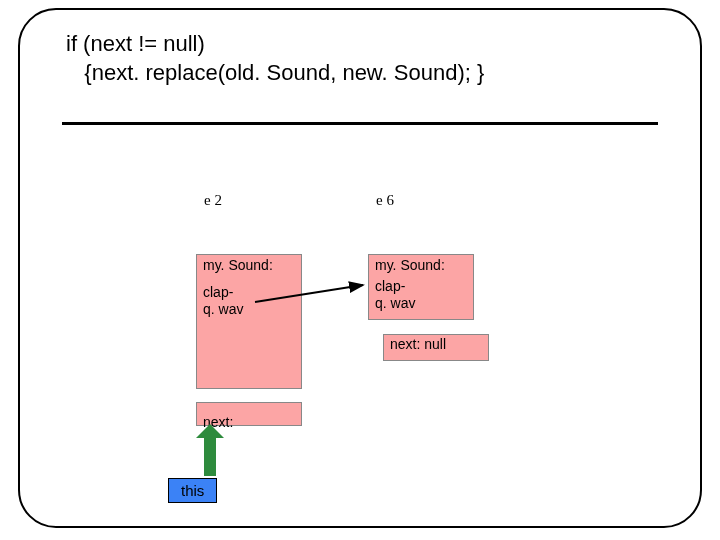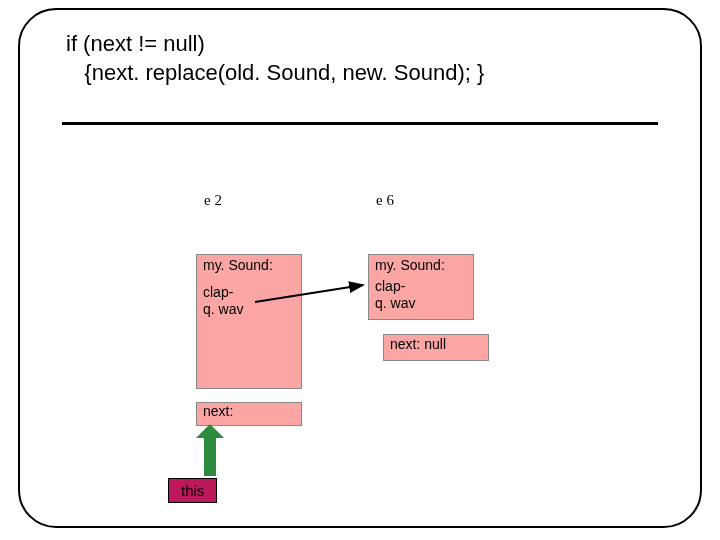--- a/index.html
+++ b/index.html
@@ -61,21 +61,21 @@
     font-size: 14px;
     font-family: Arial, sans-serif;
     line-height: 1.2;
   }
   .obj-box .line {
     padding: 2px 6px;
     white-space: pre;
   }
   .this-box {
     position: absolute;
-    background: #be185d;
+    background: #3b82f6;
     border: 1px solid #000;
     font-size: 15px;
     text-align: right;
     padding: 3px 12px;
   }
   
   .arrow-svg {
     position: absolute;
     overflow: visible;
     pointer-events: none;
@@ -94,21 +94,21 @@
 
   <div class="obj-label" style="left:204px; top:192px;">e 2</div>
 
   <div class="obj-box" style="left:196px; top:254px; width:106px; height:135px;">
     <div class="line">my. Sound:</div>
     <div class="line" style="margin-top:6px;">clap-
 q. wav</div>
   </div>
 
   <div class="obj-box" style="left:196px; top:402px; width:106px; height:24px;">
-    <div class="line" style="padding-top:0;">next:</div>
+    <div class="line" style="padding-top:11px;">next:</div>
   </div>
 
   <div class="obj-label" style="left:376px; top:192px;">e 6</div>
 
   <div class="obj-box" style="left:368px; top:254px; width:106px; height:66px;">
     <div class="line">my. Sound:</div>
     <div class="line">clap-
 q. wav</div>
   </div>
 

